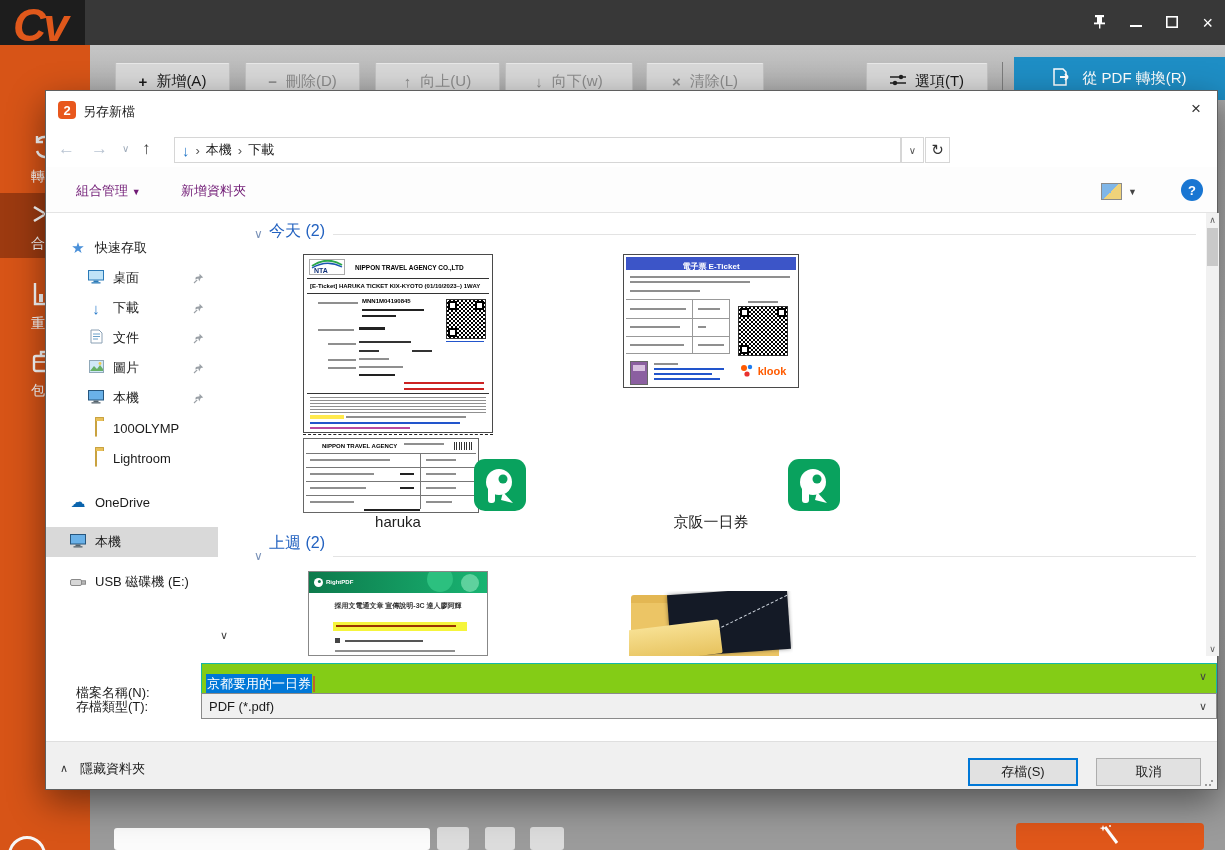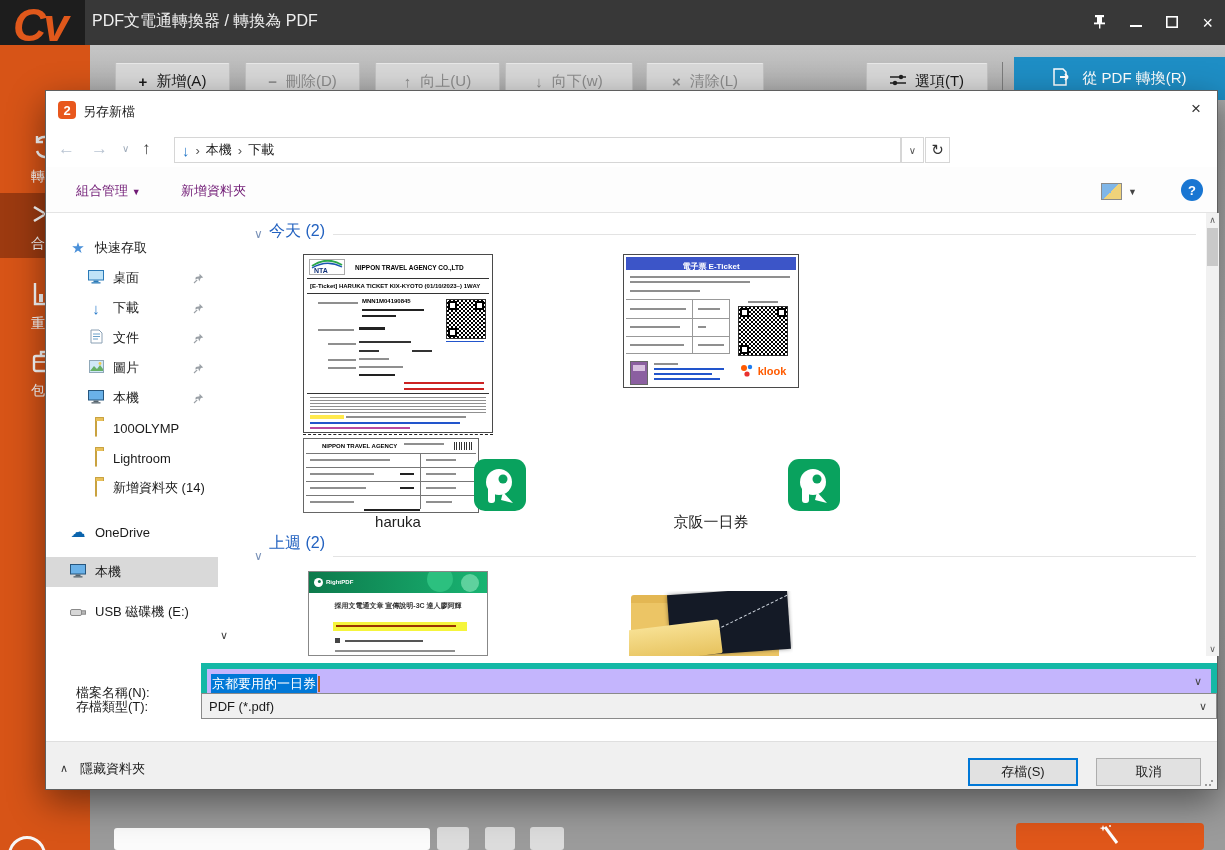--- a/index.html
+++ b/index.html
@@ -86,22 +86,22 @@
   .tl{position:absolute;height:2px;background:#8f8f8f;}
   .para{position:absolute;background-image:repeating-linear-gradient(180deg,#909090 0 1px,transparent 1px 3px);}
   .qr{position:absolute;background:repeating-conic-gradient(#000 0% 25%,#fff 25% 50%);background-size:4px 4px;border:1px solid #333;}
   .qr i{position:absolute;width:9px;height:9px;border:2px solid #000;background:#fff;box-sizing:border-box;}
   .badge{position:absolute;width:52px;height:52px;}
   .microtext{position:absolute;font-weight:bold;color:#000;white-space:nowrap;}
 
   
   .fields{position:absolute;left:0;top:565px;width:1171px;height:85px;background:#fff;}
   .f-label{position:absolute;left:30px;font-size:13px;}
-  .fname-input{position:absolute;left:155px;top:7px;width:1016px;height:42px;border:6px solid #14b8a6;box-sizing:border-box;
-    display:flex;align-items:center;padding-left:4px;background:#c4b5fd;}
+  .fname-input{position:absolute;left:155px;top:7px;width:1016px;height:42px;border:1px solid #14b8a6;box-sizing:border-box;
+    display:flex;align-items:center;padding-left:4px;background:#84cc16;}
   .fname-sel{background:#0078d7;color:#fff;font-size:13px;padding:1px 1px;}
   .cursor{width:2px;height:16px;background:#c0622b;margin-left:1px;}
   .ftype-select{position:absolute;left:155px;top:37px;width:1016px;height:26px;border:1px solid #8a8a8a;background:#f0f0f0;
     box-sizing:border-box;display:flex;align-items:center;padding-left:7px;font-size:13px;}
   .dd-chev{position:absolute;right:9px;top:6px;color:#444;font-size:11px;}
   .footer{position:absolute;left:0;top:650px;width:1171px;height:48px;background:#f0f0f0;border-top:1px solid #dfdfdf;box-sizing:border-box;}
   .btn{position:absolute;top:16px;height:28px;background:#e1e1e1;display:flex;align-items:center;justify-content:center;
     font-size:13px;box-sizing:border-box;}
   .btn-save{left:922px;width:110px;border:2px solid #0078d7;}
   .btn-cancel{left:1050px;width:105px;border:1px solid #adadad;}
@@ -119,21 +119,20 @@
 <body>
 
 <div class="screen">
 
   <div class="app-bg"></div>
 
   <div class="titlebar">
     <div class="logo-block">
       <div class="logo-text">Cv</div>
     </div>
-    <div class="win-title">PDF文電通轉換器 / 轉換為 PDF</div>
     <div class="win-controls">
       <span class="winbtn">
         <svg width="13" height="15" viewBox="0 0 13 15">
             <rect x="2" y="1" width="9" height="2.2" fill="#fff"></rect>
             <rect x="4" y="3" width="5" height="6" fill="#fff"></rect>
             <rect x="1" y="8.5" width="11" height="1.8" fill="#fff"></rect>
             <rect x="6" y="10" width="1.4" height="4.5" fill="#fff"></rect>
           </svg>
       </span>
       <span class="winbtn"><svg width="12" height="12">
@@ -339,24 +338,20 @@
               <path d="M4.2 6.8 L1 10" stroke="#9aa0a6" stroke-width="1.1"></path>
             </svg></span>
         </div>
         <div class="nav-row lvl1">
           <span style="width: 18px; text-align: center; flex: 0 0 auto;"><span class="fico"></span></span>
           <span class="nlabel">100OLYMP</span>
         </div>
         <div class="nav-row lvl1">
           <span style="width: 18px; text-align: center; flex: 0 0 auto;"><span class="fico"></span></span>
           <span class="nlabel">Lightroom</span>
-        </div>
-        <div class="nav-row lvl1">
-          <span style="width: 18px; text-align: center; flex: 0 0 auto;"><span class="fico"></span></span>
-          <span class="nlabel">新增資料夾 (14)</span>
         </div>
         <div class="nav-row lvl0" style="margin-top: 14px;">
           <span style="width: 18px; text-align: center; flex: 0 0 auto;"><span style="color:#0a64ad;font-size:15px;">☁</span></span>
           <span class="nlabel">OneDrive</span>
         </div>
         <div class="nav-row lvl0 selected" style="margin-top: 10px;">
           <span style="width: 18px; text-align: center; flex: 0 0 auto;"><svg width="16" height="14" viewBox="0 0 16 14">
               <rect x="0.5" y="0.5" width="15" height="9.5" fill="#6ab1e8" stroke="#27567e"></rect>
               <rect x="5.5" y="10.5" width="5" height="1.6" fill="#55646e"></rect>
               <rect x="3.5" y="12.2" width="9" height="1.3" fill="#55646e"></rect>

